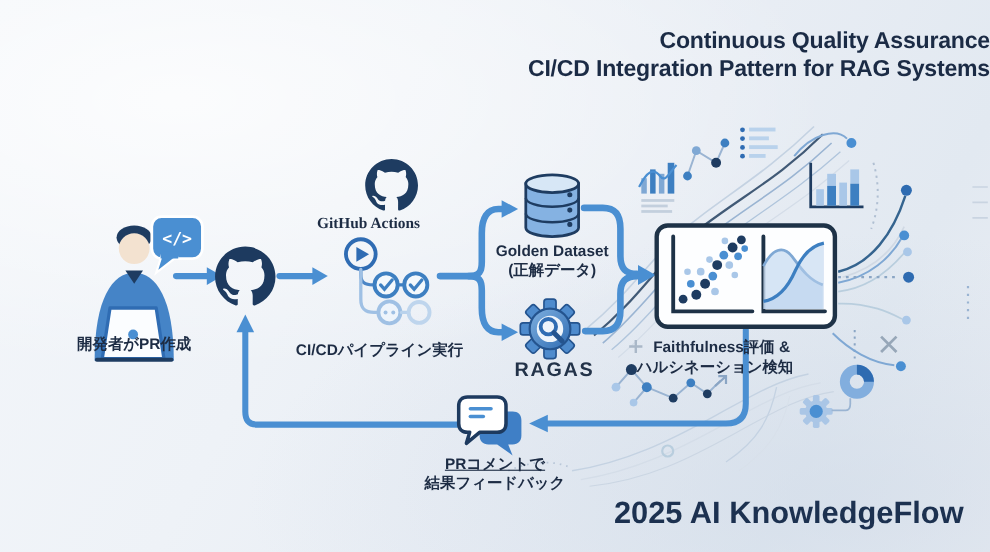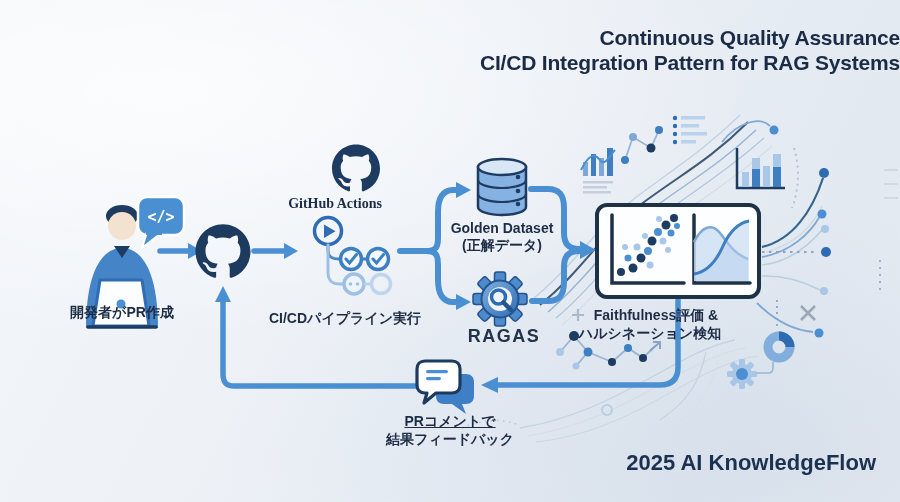--- a/index.html
+++ b/index.html
@@ -11,21 +11,21 @@
       radial-gradient(100% 80% at 85% 90%, rgba(205,216,230,.55) 0%, rgba(205,216,230,0) 60%),
       linear-gradient(118deg,#f3f6fa 0%,#eef2f7 35%,#e8edf4 60%,#e2e9f1 82%,#e9edf3 100%);
   }
   .stage svg{position:absolute;left:0;top:0;}
   .lbl{position:absolute;transform:translateX(-50%);white-space:nowrap;
        font-weight:bold;color:#1d2c44;font-size:14px;line-height:17px;text-align:center;}
   .title{position:absolute;left:0;right:0;text-align:right;font-weight:bold;
          color:#1b2b45;font-size:21px;letter-spacing:-.2px;}
   .ragas{font-size:18px;letter-spacing:1.5px;color:#233349;}
   .credit{position:absolute;transform:none;right:24px;text-align:center;
-          font-size:22px;color:#1c3150;font-weight:bold;margin-left:44px;}
+          font-size:28px;color:#1c3150;font-weight:bold;margin-left:44px;}
 </style>
 </head>
 <body>
 
 <div class="stage">
 
 <svg width="900" height="502" viewBox="0 0 900 502">
   <defs>
     <linearGradient id="gearGrad" x1="0" y1="0" x2="1" y2="1">
       <stop offset="0" stop-color="#7fb0e0"></stop>

